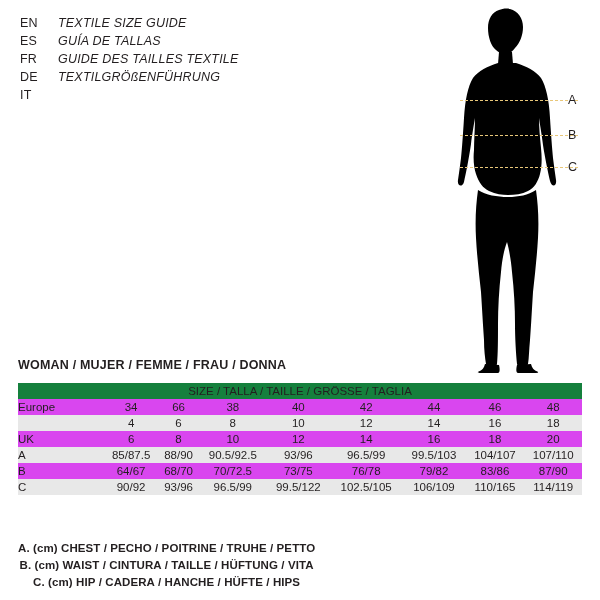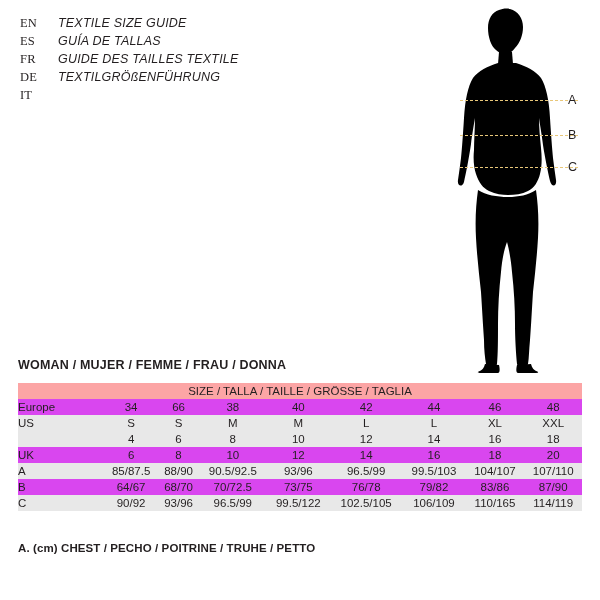--- a/index.html
+++ b/index.html
@@ -32,21 +32,20 @@
     display: flex;
     align-items: baseline;
     height: 18px;
     font-size: 12.5px;
     letter-spacing: 0.2px;
   }
   .lang-code {
     width: 38px;
     flex: 0 0 38px;
     font-weight: 400;
-    font-family: Liberation Serif, serif;
   }
   .lang-text {
     white-space: nowrap;
     font-style: italic;
   }
 
   
   .figure-wrap {
     position: absolute;
     left: 430px;
@@ -89,21 +88,21 @@
   }
   table.size-table td,
   table.size-table th {
     padding: 0;
     height: 16px;
     line-height: 16px;
     text-align: center;
     font-weight: normal;
   }
   .row-header td {
-    background: #fca5a5;
+    background: #15803d;
     text-align: left;
     padding-left: 6px;
     font-size: 11.5px;
     height: 17px;
     line-height: 17px;
   }
   .row-shade td { background: #e8e8e8; }
   .row-plain td { background: #d946ef; }
   .col-label {
     text-align: left !important;
@@ -191,31 +190,20 @@
         <td>34</td>
         <td>66</td>
         <td>38</td>
         <td>40</td>
         <td>42</td>
         <td>44</td>
         <td>46</td>
         <td>48</td>
       </tr>
       <tr class="row-shade">
-        <td class="col-label">US</td>
-        <td>S</td>
-        <td>S</td>
-        <td>M</td>
-        <td>M</td>
-        <td>L</td>
-        <td>L</td>
-        <td>XL</td>
-        <td>XXL</td>
-      </tr>
-      <tr class="row-shade">
         <td class="col-label"></td>
         <td>4</td>
         <td>6</td>
         <td>8</td>
         <td>10</td>
         <td>12</td>
         <td>14</td>
         <td>16</td>
         <td>18</td>
       </tr>
@@ -261,15 +249,17 @@
         <td>102.5/105</td>
         <td>106/109</td>
         <td>110/165</td>
         <td>114/119</td>
       </tr>
     </tbody>
   </table>
 
   <div class="legend">
     <div>A. (cm) CHEST / PECHO / POITRINE / TRUHE / PETTO</div>
+    <div>B. (cm) WAIST / CINTURA / TAILLE / HÜFTUNG / VITA</div>
+    <div>C. (cm) HIP / CADERA / HANCHE / HÜFTE / HIPS</div>
   </div>
 
 </div>
 
 </body></html>

